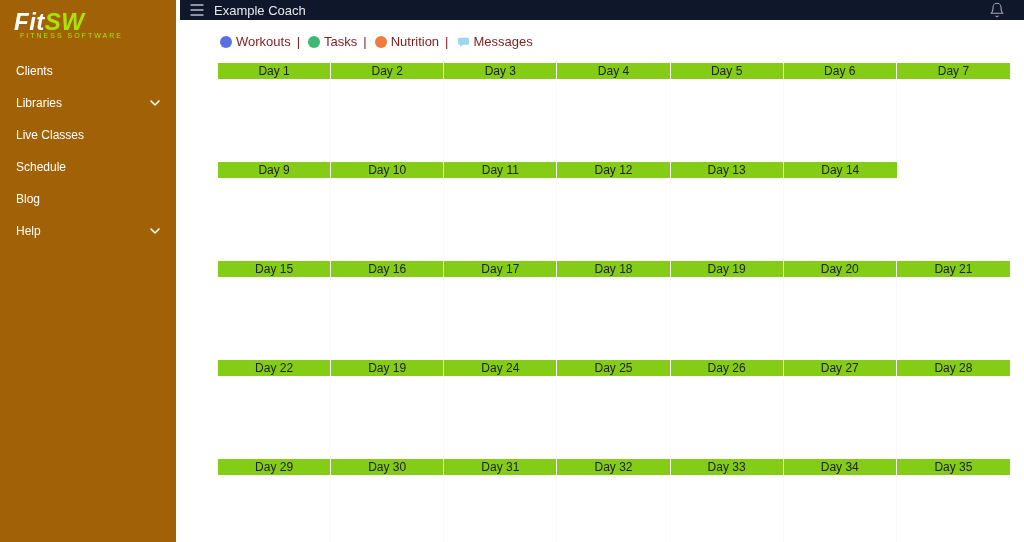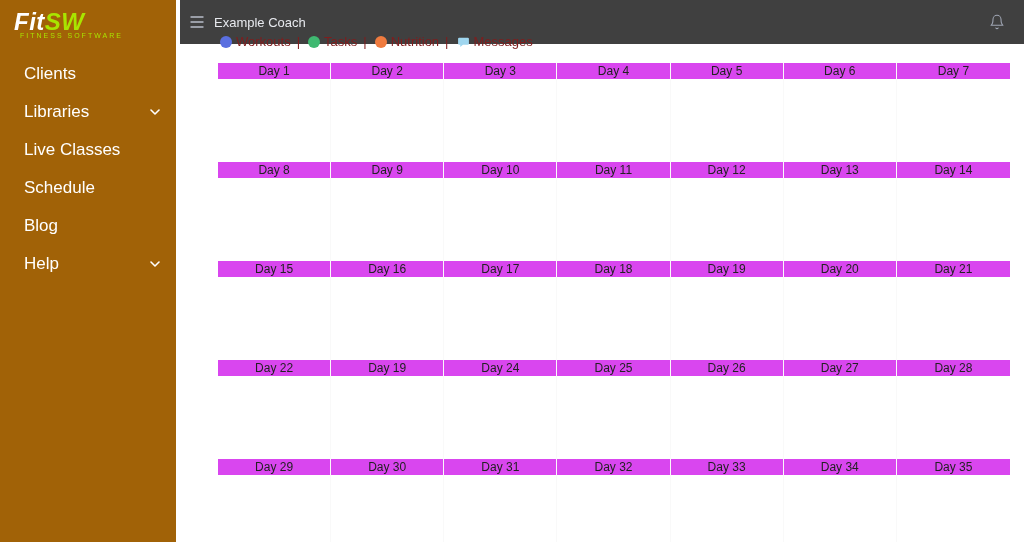--- a/index.html
+++ b/index.html
@@ -35,38 +35,37 @@
   }
   .nav {
     display: flex;
     flex-direction: column;
   }
   .nav-item {
     display: flex;
     align-items: center;
     justify-content: space-between;
     padding: 9px 16px;
-    font-size: 17px;
+    font-size: 12px;
     color: #fff;
     cursor: pointer;
-    margin-left: 8px;
   }
   .chev {
     width: 10px;
     height: 10px;
     display: inline-block;
   }
   .chev svg { display: block; }
 
   
   .topbar {
     position: absolute;
     left: 180px; top: 0; right: 0;
-    height: 44px;
-    background: #404040;
+    height: 20px;
+    background: #0f172a;
     display: flex;
     align-items: center;
     color: #e7e9ee;
     font-size: 13px;
   }
   .hamburger {
     width: 34px;
     height: 34px;
     display: flex;
     align-items: center;
@@ -127,21 +126,21 @@
     display: grid;
     grid-template-columns: repeat(7, 1fr);
   }
   .day {
     height: 99px;
     border-right: 1px solid rgba(0,0,0,0.025);
     cursor: pointer;
   }
   .day:last-child { border-right: none; }
   .day-head {
-    background: #d946ef;
+    background: #84cc16;
     color: #222;
     font-size: 12px;
     padding: 1px 0;
     text-align: center;
   }
   .day-body {
     background: #fff;
     height: calc(100% - 18px);
   }
 </style>
@@ -256,24 +255,20 @@
           <div class="day-head">Day 6</div>
           <div class="day-body"></div>
         </div>
         <div class="day">
           <div class="day-head">Day 7</div>
           <div class="day-body"></div>
         </div>
       </div>
       <div class="week">
         <div class="day">
-          <div class="day-head">Day 8</div>
-          <div class="day-body"></div>
-        </div>
-        <div class="day">
           <div class="day-head">Day 9</div>
           <div class="day-body"></div>
         </div>
         <div class="day">
           <div class="day-head">Day 10</div>
           <div class="day-body"></div>
         </div>
         <div class="day">
           <div class="day-head">Day 11</div>
           <div class="day-body"></div>

